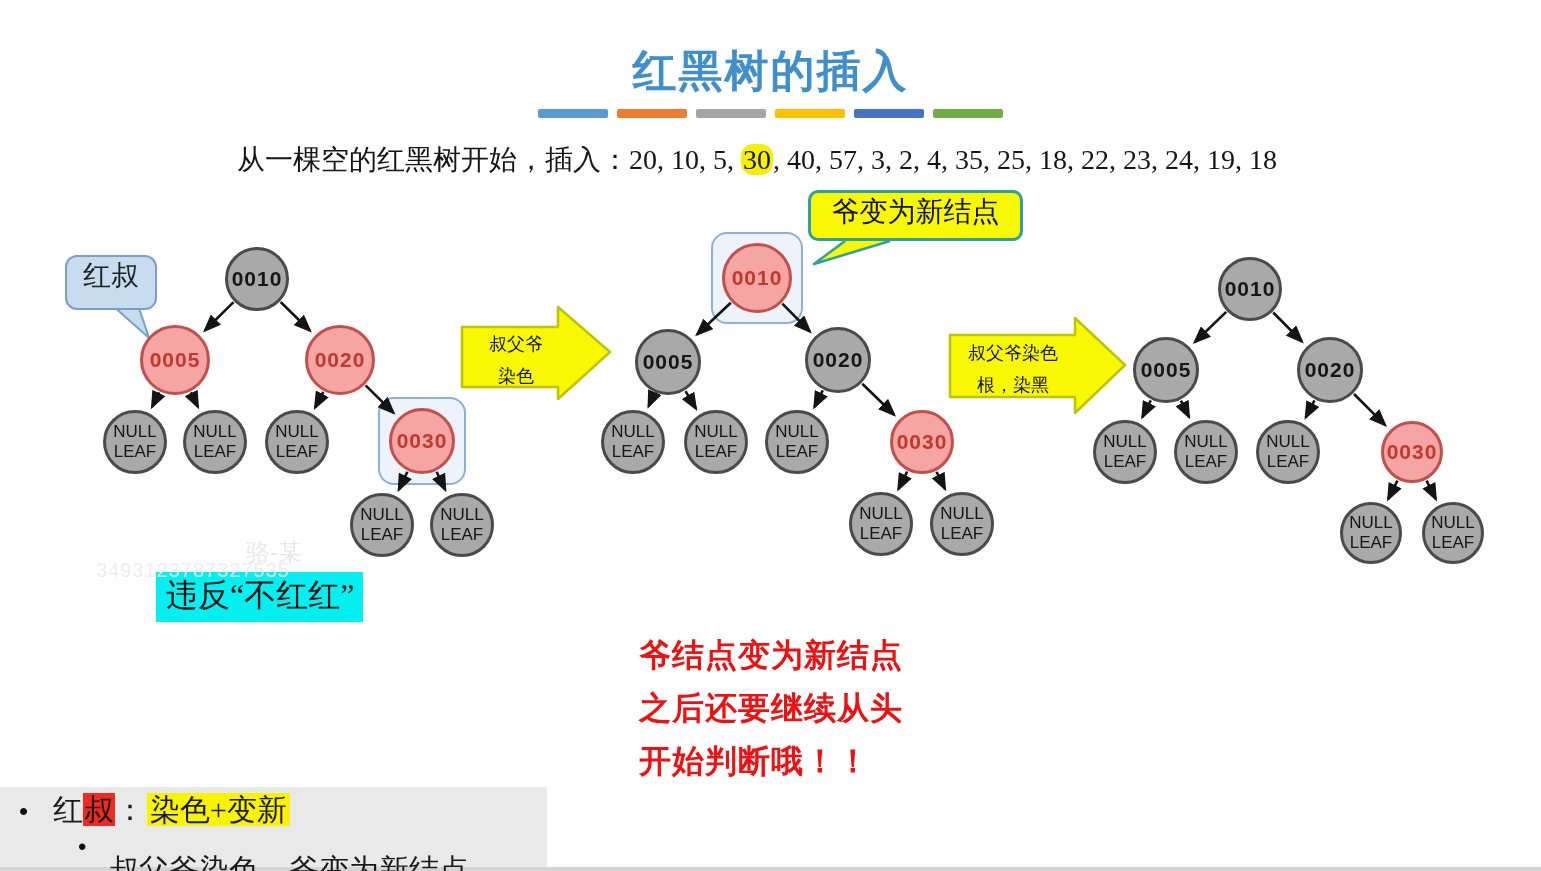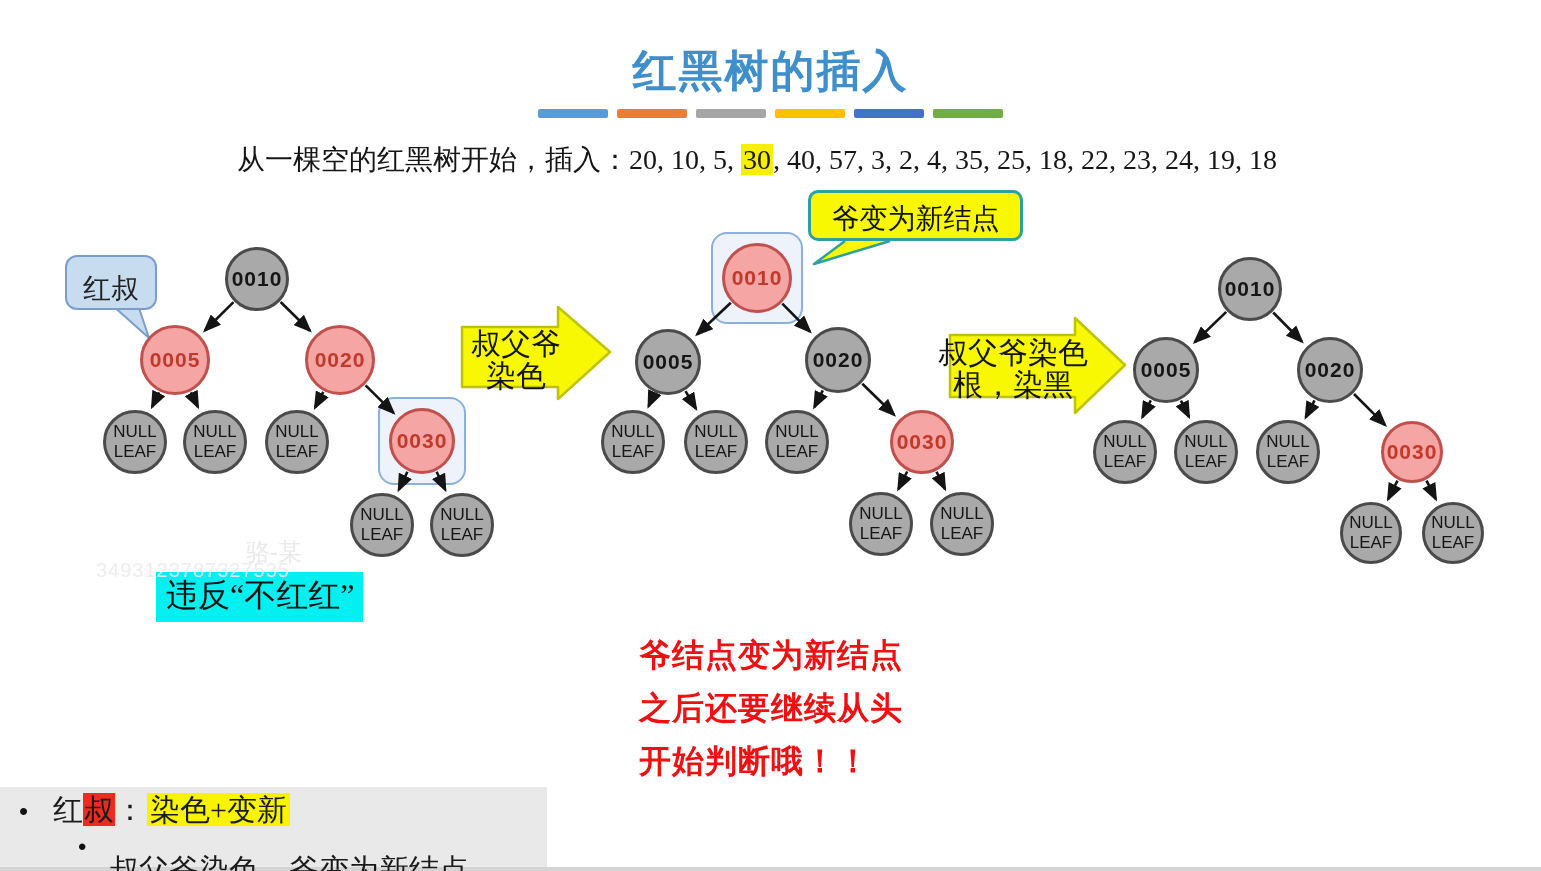--- a/index.html
+++ b/index.html
@@ -12,54 +12,54 @@
     position:absolute; top:42px; left:0; right:0; text-align:center;
     font-size:44px; font-weight:700; color:#3f8fcc; letter-spacing:2px;
     font-family:"Liberation Serif", serif;
   }
   .bars { position:absolute; top:109px; left:0; right:0; display:flex; justify-content:center; gap:9px; }
   .bar  { width:70px; height:9px; border-radius:2px; }
   .sequence {
     position:absolute; left:237px; top:141px; font-size:28px; color:#151515; white-space:nowrap;
     font-family:"Liberation Serif", serif;
   }
-  .seq-hl { background:#f7ef00; padding:0 2px; }
+  .seq-hl { background:#f7ef00; padding:0 2px;border-radius:12px; }
   
   #overlay { position:absolute; left:0; top:0; z-index:3; }
   .block-arrow { fill:#f8f803; stroke:#bfc400; stroke-width:2.5; stroke-linejoin:round; }
   .tail-blue   { fill:#c8dcf0; stroke:#7b9ec9; stroke-width:2;   stroke-linejoin:round; }
   .tail-yellow { fill:#f8f803; stroke:#2f9f9f; stroke-width:2.5; stroke-linejoin:round; }
   .tree-edge   { stroke:#141414; stroke-width:2.6; }
   
   #hl-layer   { position:absolute; left:0; top:0; width:100%; height:100%; z-index:2; }
   #node-layer { position:absolute; left:0; top:0; width:100%; height:100%; z-index:4; }
   .hlbox {
     position:absolute; background:#eef3fb; border:2px solid #8cb0dd; border-radius:16px; box-sizing:border-box;
   }
   .node {
     position:absolute; border-radius:50%; display:flex; align-items:center; justify-content:center;
     text-align:center; box-sizing:border-box;
   }
   .node.black { background:#a9a9a9; border:3px solid #4a4a4a; color:#161616; font-size:21px; font-weight:700; letter-spacing:1px; }
   .node.red   { background:#f5a5a3; border:3px solid #c0504d; color:#c0392b; font-size:21px; font-weight:700; letter-spacing:1px; }
   .node.null  { background:#a9a9a9; border:3px solid #4a4a4a; color:#161616; font-size:17px; font-weight:400; line-height:1.15; white-space:pre-line; }
   
-  .bubble { position:absolute; display:flex; align-items:flex-end; justify-content:center; box-sizing:border-box; z-index:6; }
+  .bubble { position:absolute; display:flex; align-items:flex-start; justify-content:center; box-sizing:border-box; z-index:6; }
   #bubble-red-uncle {
     left:65px; top:255px; width:92px; height:55px; background:#c8dcf0;
     border:2px solid #7b9ec9; border-radius:12px; font-size:28px; color:#222;
     font-family:"Liberation Serif", serif;
   }
   #bubble-grandpa {
     left:808px; top:190px; width:215px; height:51px; background:#f8f803;
     border:3px solid #2f9f9f; border-radius:10px; font-size:28px; color:#111;
     font-family:"Liberation Serif", serif;
   }
   .arrow-text {
-    position:absolute; text-align:center; font-size:30px; line-height:32px; color:#141414; z-index:6;
+    position:absolute; text-align:center; font-size:18px; line-height:32px; color:#141414; z-index:6;
     font-family:"Liberation Serif", serif;
   }
   #arrow-text-1 { left:446px; top:328px; width:140px; }
   #arrow-text-2 { left:938px; top:337px; width:150px; }
   #violation {
     position:absolute; left:156px; top:572px; background:#04f0f0; color:#101010;
     font-size:32px; padding:2px 9px 4px 10px; z-index:10; font-family:"Liberation Serif", serif;
   }
   .watermark { position:absolute; z-index:30; font-family:"Liberation Sans", sans-serif; }
   #watermark-name   { left:246px; top:536px; font-size:24px; color:rgba(232,232,232,0.95); }

